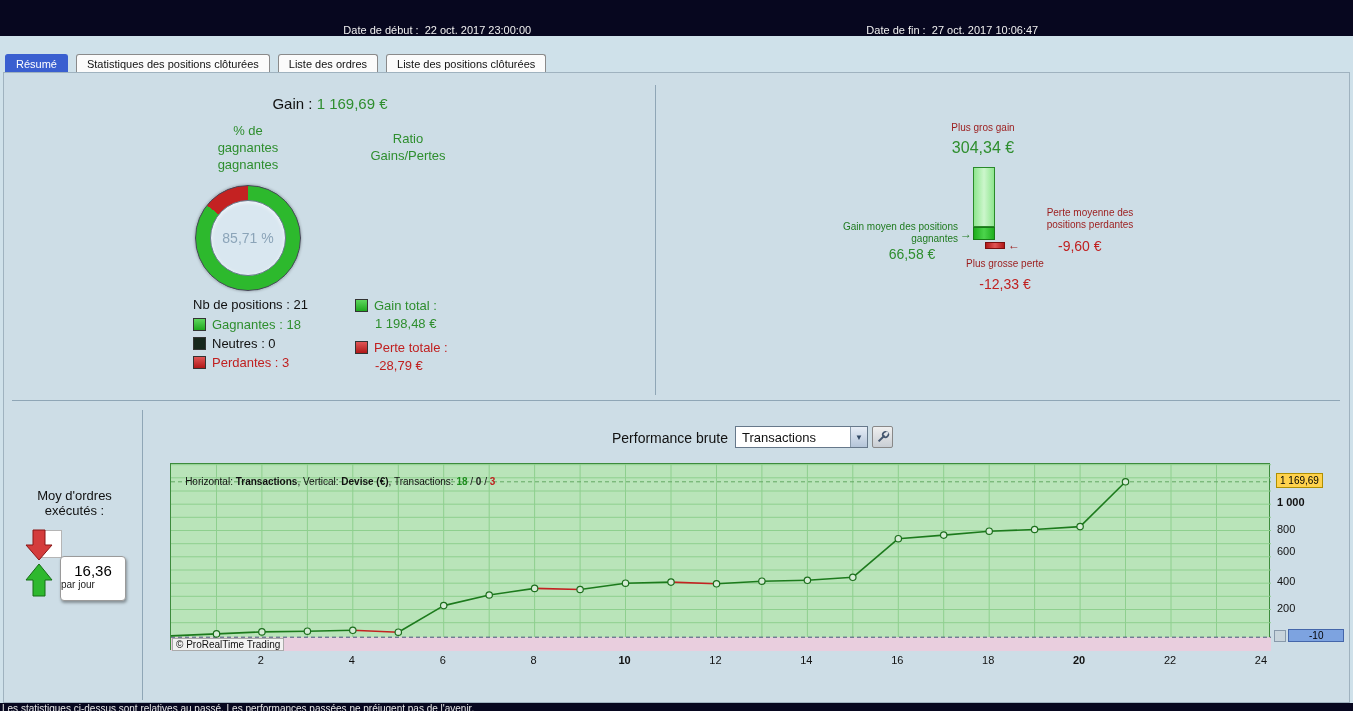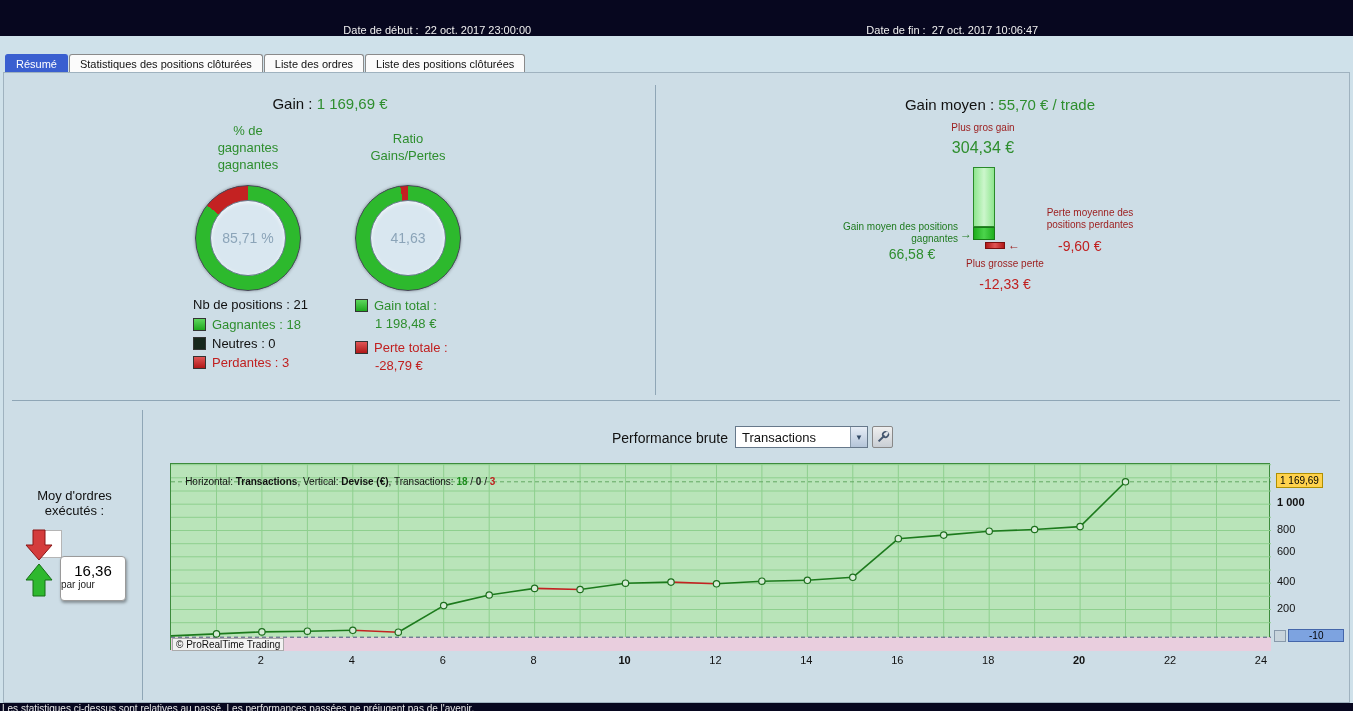--- a/index.html
+++ b/index.html
@@ -5,21 +5,21 @@
   * { margin:0; padding:0; box-sizing:border-box; }
   body { font-family:"Liberation Sans", sans-serif; background:#9ab0bd; }
   #app { position:relative; width:1353px; height:711px; background:#cfe1ea; overflow:hidden; }
   .abs { position:absolute; }
 
   
   .darkbar { background:#07071f; color:#efefef; font-size:11px; }
   .datelabel { white-space:pre; }
 
   
-  #tab-row { left:5px; top:54px; height:19px; display:flex; gap:1px; font-size:11px; }
+  #tab-row { left:5px; top:54px; height:19px; display:flex; gap:8px; font-size:11px; }
   .tab { padding:3px 10px 2px; background:#fbfbfb; border:1px solid #8a8a8a; border-bottom:none;
          border-radius:3px 3px 0 0; color:#111; cursor:default; }
   .tab.active { background:#3a5fd0; color:#fff; border-color:#3a5fd0; }
 
   
   #panel { left:3px; top:72px; width:1347px; height:631px; background:#cdddе6;
            background:#cdddE6; border:1px solid #9fb2bf; }
   .divider { background:#8fa6b6; }
 
   .center { text-align:center; }
@@ -142,25 +142,20 @@
     <div>Ratio</div>
     <div>Gains/Pertes</div>
   </div>
 
   <div class="abs donut" id="donut1" style="left: 195px; top: 185px; background: conic-gradient(rgb(45, 185, 45) 0%, rgb(45, 185, 45) 85.71%, rgb(196, 34, 34) 85.71%, rgb(196, 34, 34) 100%);">
     <div class="donut-inner">
         <span>85,71 %</span>
       </div>
   </div>
 
-  <div class="abs donut" id="donut2" style="left: 355px; top: 185px; background: conic-gradient(rgb(45, 185, 45) 0%, rgb(45, 185, 45) 97.65%, rgb(196, 34, 34) 97.65%, rgb(196, 34, 34) 100%);">
-    <div class="donut-inner">
-        <span>41,63</span>
-      </div>
-  </div>
 
   <div class="abs f13" style="left:193px;top:297px;">Nb de positions : 21</div>
 
   <div class="abs legend-item" style="left:193px;top:317px;">
     <span class="sq sq-green"></span><span class="t-green">Gagnantes : 18</span>
   </div>
   <div class="abs legend-item" style="left:193px;top:336px;">
     <span class="sq sq-dark"></span><span style="color:#111;">Neutres : 0</span>
   </div>
   <div class="abs legend-item" style="left:193px;top:355px;">
@@ -172,24 +167,20 @@
   </div>
   <div class="abs legend-item t-green" style="left:375px;top:316px;">1 198,48 €</div>
 
   <div class="abs legend-item" style="left:355px;top:340px;">
     <span class="sq sq-red"></span><span class="t-red">Perte totale :</span>
   </div>
   <div class="abs legend-item t-red" style="left:375px;top:358px;">-28,79 €</div>
 
   <div class="abs divider" style="left:655px;top:85px;width:1px;height:310px;"></div>
 
-  <div class="abs center big15" style="left:820px;top:96px;width:360px;">
-    <span>Gain moyen :</span>
-    <span class="t-green">55,70 € / trade</span>
-  </div>
 
   <div class="abs center f10 t-darkred" style="left:918px;top:122px;width:130px;">Plus gros gain</div>
   <div class="abs center f16 t-green" style="left:918px;top:139px;width:130px;">304,34 €</div>
 
   <div class="abs bar-light" style="left:973px;top:167px;width:22px;height:60px;"></div>
   <div class="abs bar-dark" style="left:973px;top:227px;width:22px;height:13px;"></div>
   <div class="abs bar-red" style="left:985px;top:242px;width:20px;height:7px;"></div>
 
   <div class="abs f10 t-dgreen" style="left:790px;top:221px;width:168px;text-align:right;">
     <div>Gain moyen des positions</div>

